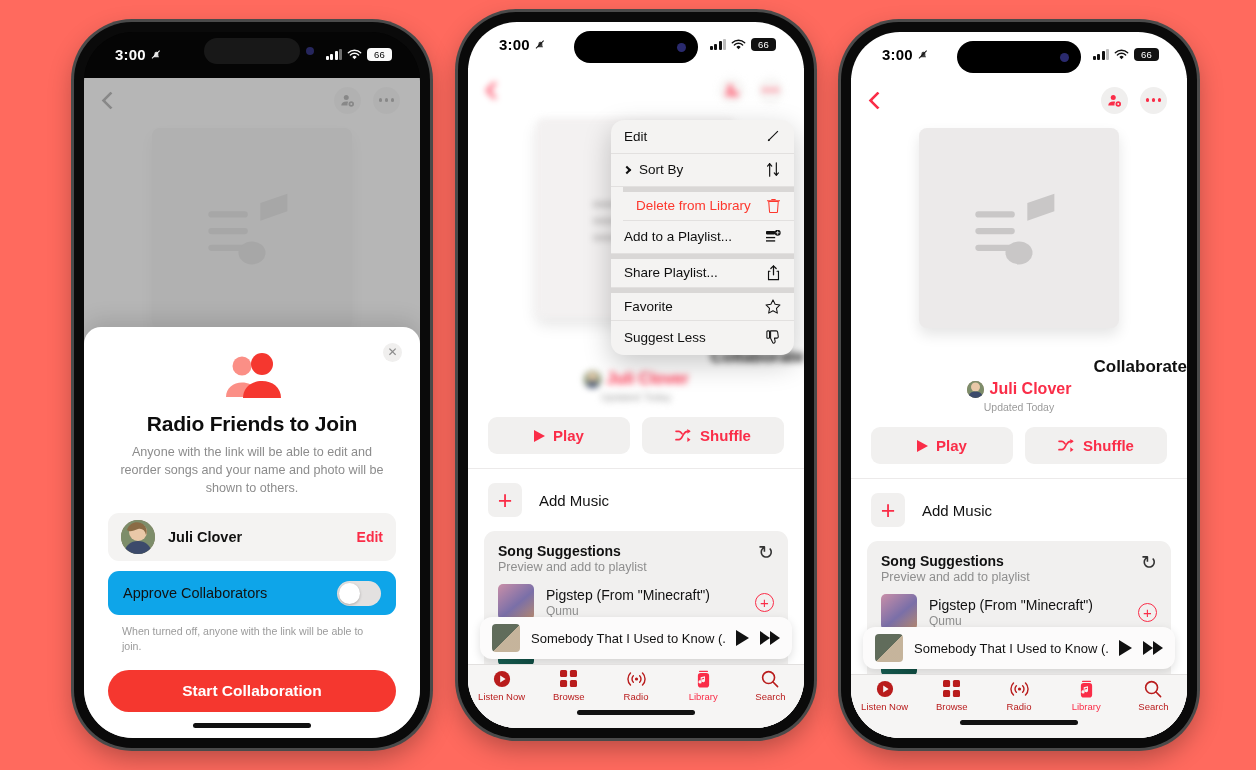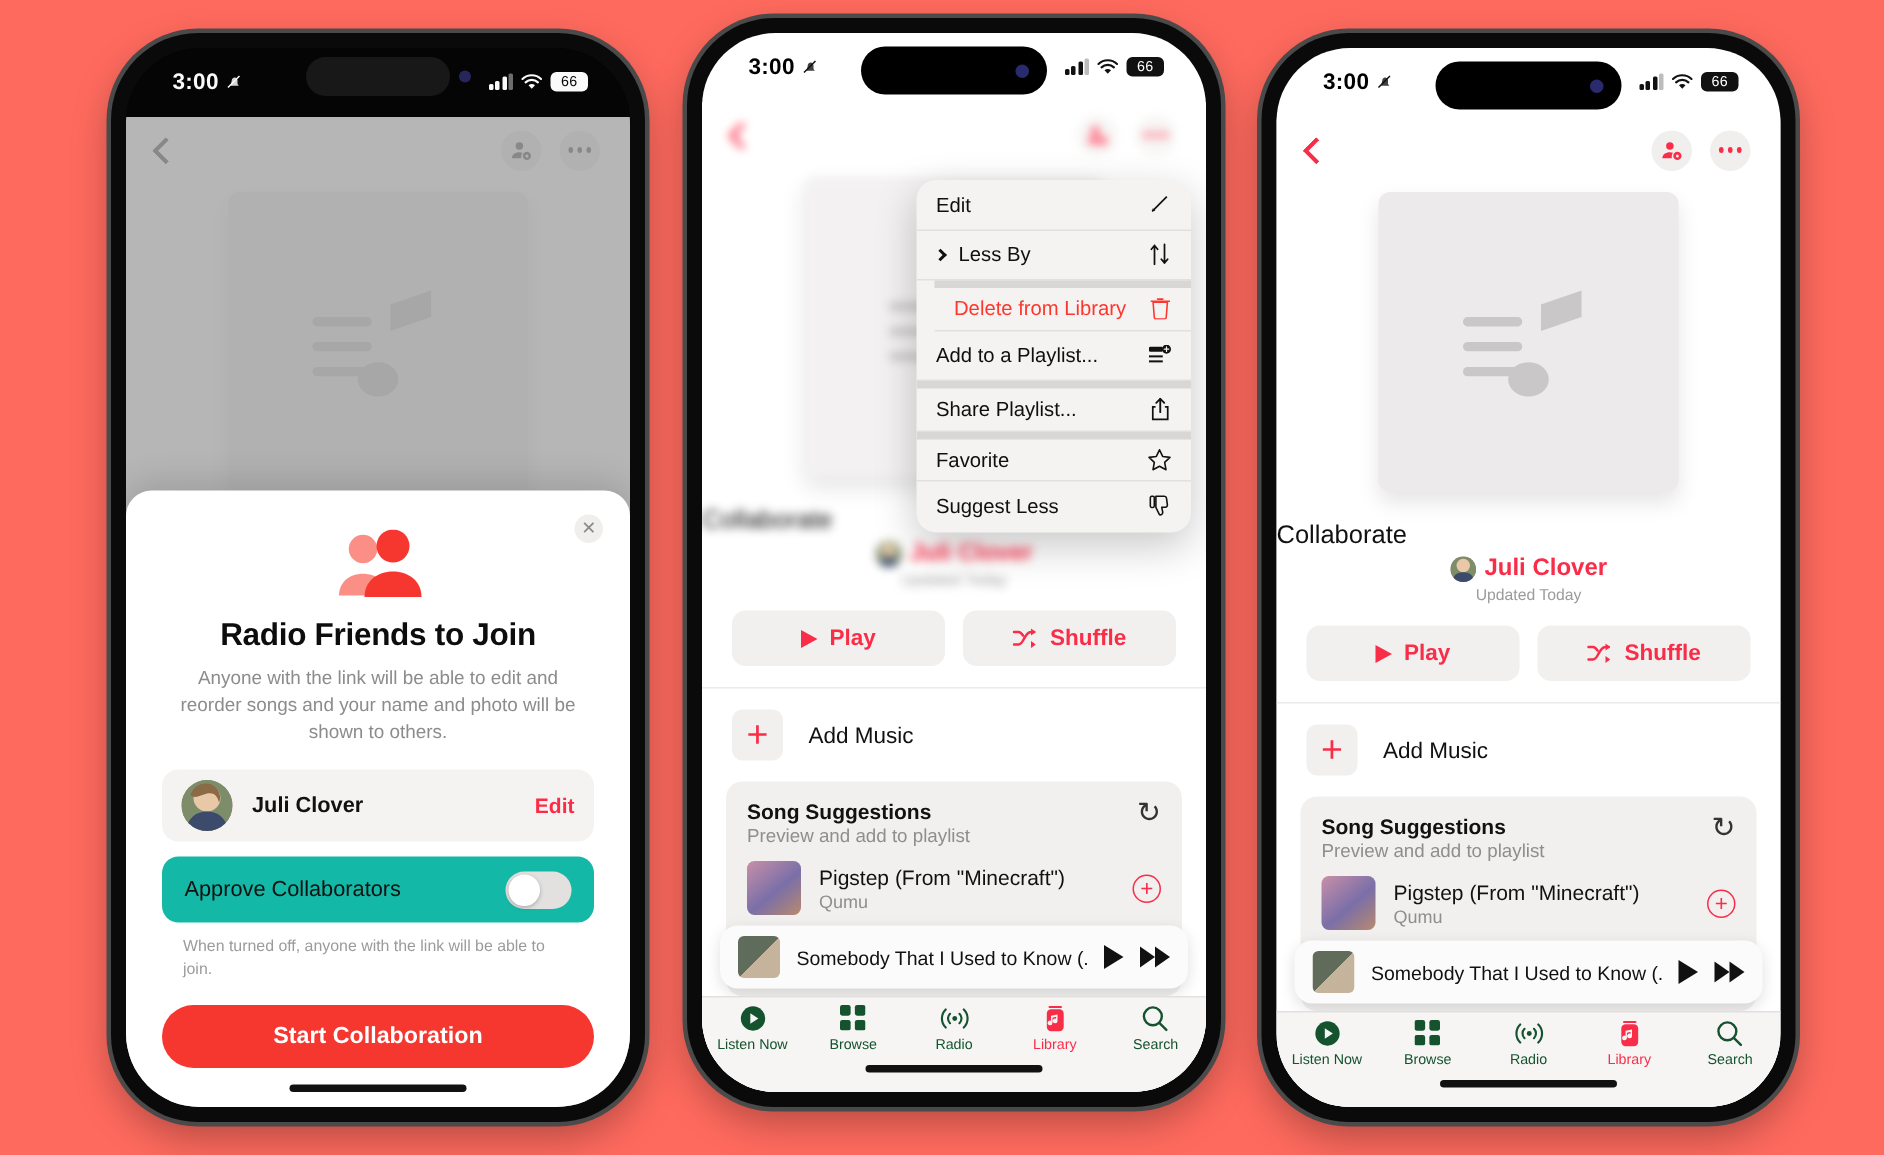--- a/index.html
+++ b/index.html
@@ -85,21 +85,21 @@
   .dots { display:flex; gap:2.5px; }
   .dots i { width:3.6px;height:3.6px;border-radius:50%;background:currentColor;display:block;}
 
   .artwork {
     width:200px;height:200px;border-radius:8px;background:#eceaea;margin:6px auto 0;
     display:flex;align-items:center;justify-content:center;
     box-shadow:0 7px 14px rgba(0,0,0,.10);
   }
   .note-svg { width:104px; height:104px; }
 
-  .pl-title { text-align:left; font-size:17px; font-weight:normal; color:#111; margin-top:19px; }
+  .pl-title { text-align:right; font-size:17px; font-weight:bold; color:#111; margin-top:29px; }
   .pl-owner {
     display:flex;align-items:center;justify-content:center;gap:6px;margin-top:3px;
     font-size:16px;font-weight:600;color:#fa2d48;
   }
   .ava { width:17px;height:17px;border-radius:50%; background:#9a7d63; overflow:hidden; position:relative;}
   .pl-sub { text-align:center;font-size:10.5px;color:#9b9b9b;margin-top:3px;}
 
   .pill-row { display:flex; gap:12px; padding:14px 20px 0; }
   .pill {
     flex:1;height:37px;border-radius:9px;background:#f1f0ef;
@@ -151,21 +151,21 @@
   }
   .mini-t { font-size:13px;color:#111;flex:1;white-space:nowrap;overflow:hidden; }
   .mini-play { width:0;height:0;border-left:13px solid #111;border-top:8px solid transparent;border-bottom:8px solid transparent; }
   .mini-ff { display:flex; }
   .mini-ff i { width:0;height:0;border-left:10px solid #111;border-top:7px solid transparent;border-bottom:7px solid transparent;display:block;}
   .tabbar {
     height:46px; background:#f6f5f4;
     display:flex; align-items:center; padding-bottom:4px;
     border-top:.5px solid #e2e0df;
   }
-  .tab { flex:1; display:flex; flex-direction:column; align-items:center; gap:3px; color:#14532d; }
+  .tab { flex:1; display:flex; flex-direction:column; align-items:center; gap:3px; color:#b91c1c; }
   .tab.active { color:#fa2d48; }
   .tab .ic { height:19px; display:flex; align-items:center; justify-content:center; }
   .tab .tl { font-size:9.5px; }
   .homebar {
     height:18px; background:#f6f5f4; display:flex;align-items:flex-start;justify-content:center;
   }
   .homebar i { width:118px;height:5px;border-radius:3px;background:#111;display:block; }
 
   
   .scrim { position:absolute; inset:0; background:rgba(120,120,120,.04); }
@@ -180,21 +180,21 @@
   .people-ic { display:block;margin:4px auto 0;width:66px;height:46px; }
   .sheet-title { text-align:center;font-size:21px;font-weight:bold;color:#0d0d0d;margin-top:13px;letter-spacing:-.2px; }
   .sheet-body { text-align:center;font-size:12.6px;line-height:1.42;color:#8c8c8c;margin-top:8px;padding:0 4px; }
   .row-card {
     background:#f4f3f2;border-radius:11px;margin-top:16px;height:48px;
     display:flex;align-items:center;padding:0 13px;gap:13px;
   }
   .row-ava { width:34px;height:34px;border-radius:50%;flex:none;overflow:hidden;position:relative;background:#8c7a62;}
   .row-name { font-size:14.5px;font-weight:bold;color:#111; }
   .row-edit { margin-left:auto;font-size:14px;color:#fa2d48;font-weight:600; }
-  .row-card2 { background:#14b8a6;border-radius:11px;margin-top:10px;height:44px;display:flex;align-items:center;padding:0 15px; }
+  .row-card2 { background:#0ea5e9;border-radius:11px;margin-top:10px;height:44px;display:flex;align-items:center;padding:0 15px; }
   .row-lbl { font-size:14.5px;color:#111; }
   .toggle {
     margin-left:auto;width:44px;height:25px;border-radius:14px;background:#e3e1e0;position:relative;
   }
   .toggle i { position:absolute;left:2px;top:2px;width:21px;height:21px;border-radius:50%;background:#fff;box-shadow:0 1px 3px rgba(0,0,0,.25);display:block; }
   .hint { font-size:10.6px;color:#9b9b9b;margin:9px 0 0;padding:0 14px;line-height:1.35; }
   .cta {
     margin:17px 0 0;height:42px;border-radius:21px;background:#f5372f;color:#fff;
     display:flex;align-items:center;justify-content:center;font-size:15.5px;font-weight:bold;
   }
@@ -452,21 +452,21 @@
             <span>Edit</span>
             <span class="cic">
               <svg width="14" height="14" viewBox="0 0 20 20">
                   <path d="M3 17 17 3" stroke="#111" stroke-width="1.6" fill="none"></path>
                   <path d="M3 17l.6-3 2.4 2.4z" fill="#111"></path>
                 </svg>
             </span>
           </div>
           <div class="ctxi">
             <span class="ctx-chev"></span>
-            <span>Less By</span>
+            <span>Sort By</span>
             <span class="cic">
               <svg width="14" height="15" viewBox="0 0 16 18">
                   <path d="M4 17V2M4 2 1.5 5M4 2l2.5 3M12 1v15M12 16l-2.5-3M12 16l2.5-3" stroke="#111" stroke-width="1.4" fill="none" stroke-linecap="round"></path>
                 </svg>
             </span>
           </div>
           <div class="ctxi destructive sep-top">
             <span>Delete from Library</span>
             <span class="cic">
               <svg width="13" height="15" viewBox="0 0 14 17">

